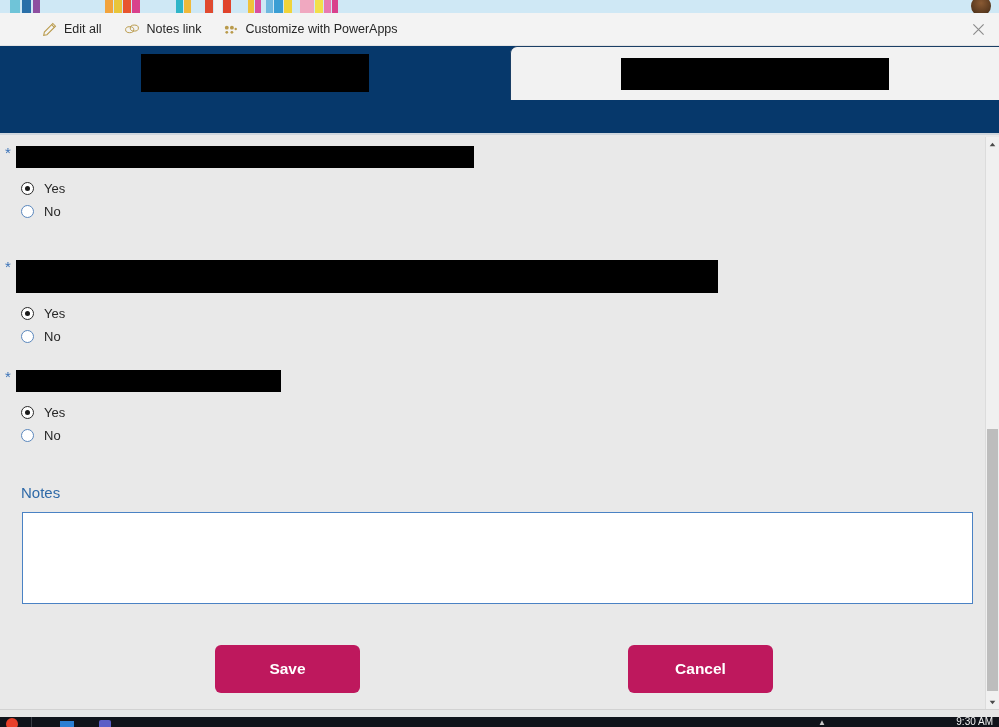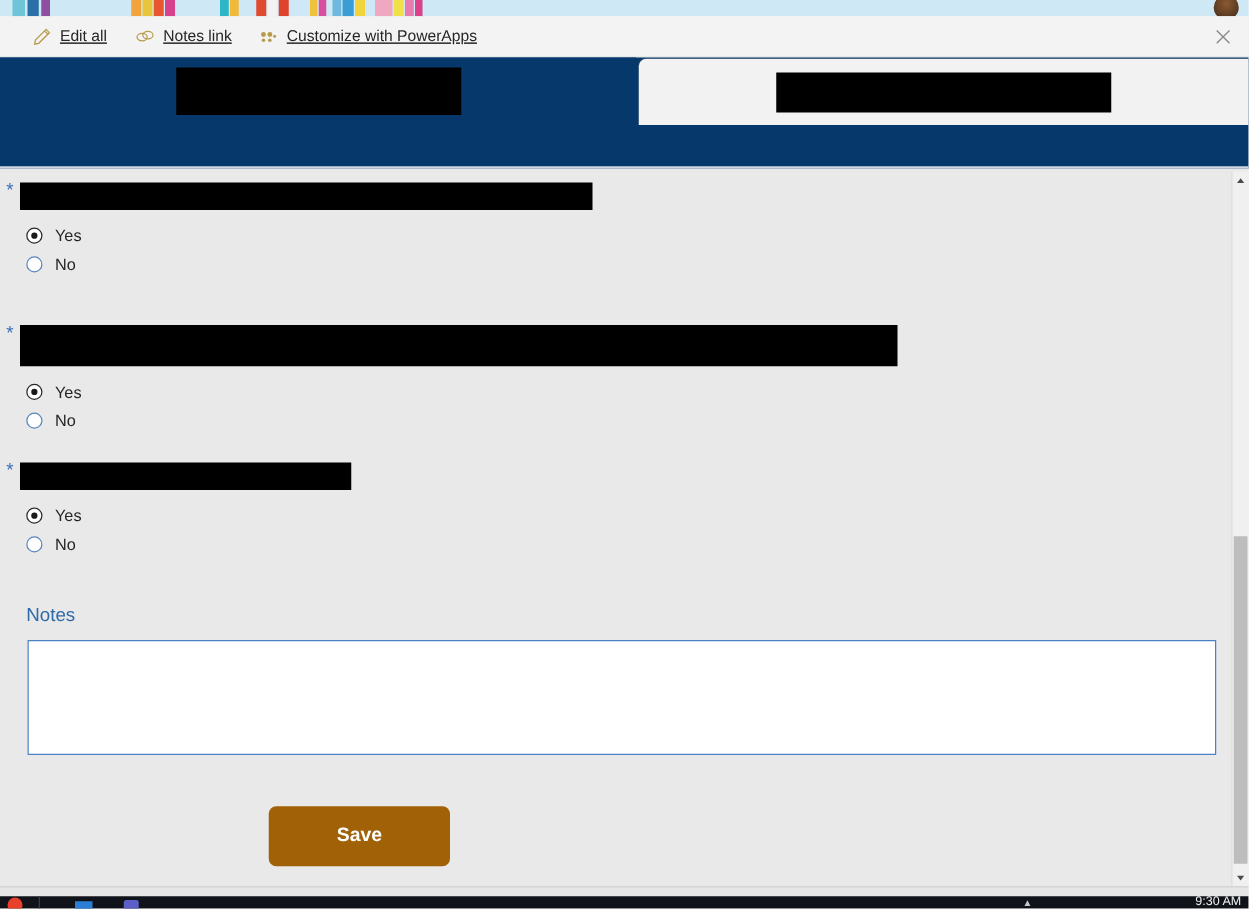--- a/index.html
+++ b/index.html
@@ -39,23 +39,22 @@
 
   
   .toolbar {
     position: absolute;
     left: 0; top: 13px;
     width: 999px; height: 33px;
     background: #f3f3f3;
     border-bottom: 1px solid #e3e3e3;
     display: flex;
     align-items: center;
-    padding-left: 26px;
-    box-sizing: border-box;
-    text-decoration: underline;
+    padding-left: 42px;
+    box-sizing: border-box;
   }
   .tb-item {
     display: flex;
     align-items: center;
     gap: 7px;
     margin-right: 22px;
     font-size: 12.5px;
     color: #262626;
     cursor: pointer;
     white-space: nowrap;
@@ -178,21 +177,21 @@
     font-family: "Liberation Sans", sans-serif;
     font-size: 13px;
     color: #222222;
     padding: 4px 6px;
   }
 
   .btn {
     position: absolute;
     width: 145px;
     height: 48px;
-    background: #a16207;
+    background: #be185d;
     color: #ffffff;
     border: none;
     border-radius: 6px;
     font-family: "Liberation Sans", sans-serif;
     font-size: 15.5px;
     font-weight: bold;
     cursor: pointer;
   }
 
   
@@ -397,20 +396,21 @@
           <span class="radio"></span>
           <span class="radio-label">No</span>
         </div>
       </div>
     </div>
 
     <div class="notes-label" style="top:347px;">Notes</div>
     <textarea class="notes-box" style="top: 375px;" placeholder=""></textarea>
 
     <button class="btn" style="left:215px;top:508px;">Save</button>
+    <button class="btn" style="left:628px;top:508px;">Cancel</button>
   </div>
 
   <div class="scrollbar">
     <div class="sb-arrow up">
       <svg width="7" height="5" viewBox="0 0 8 6">
           <path d="M4 0.8 L7.4 5.2 L0.6 5.2 Z" fill="#4a4a4a"></path>
         </svg>
     </div>
     <div class="sb-thumb"></div>
     <div class="sb-arrow down">

